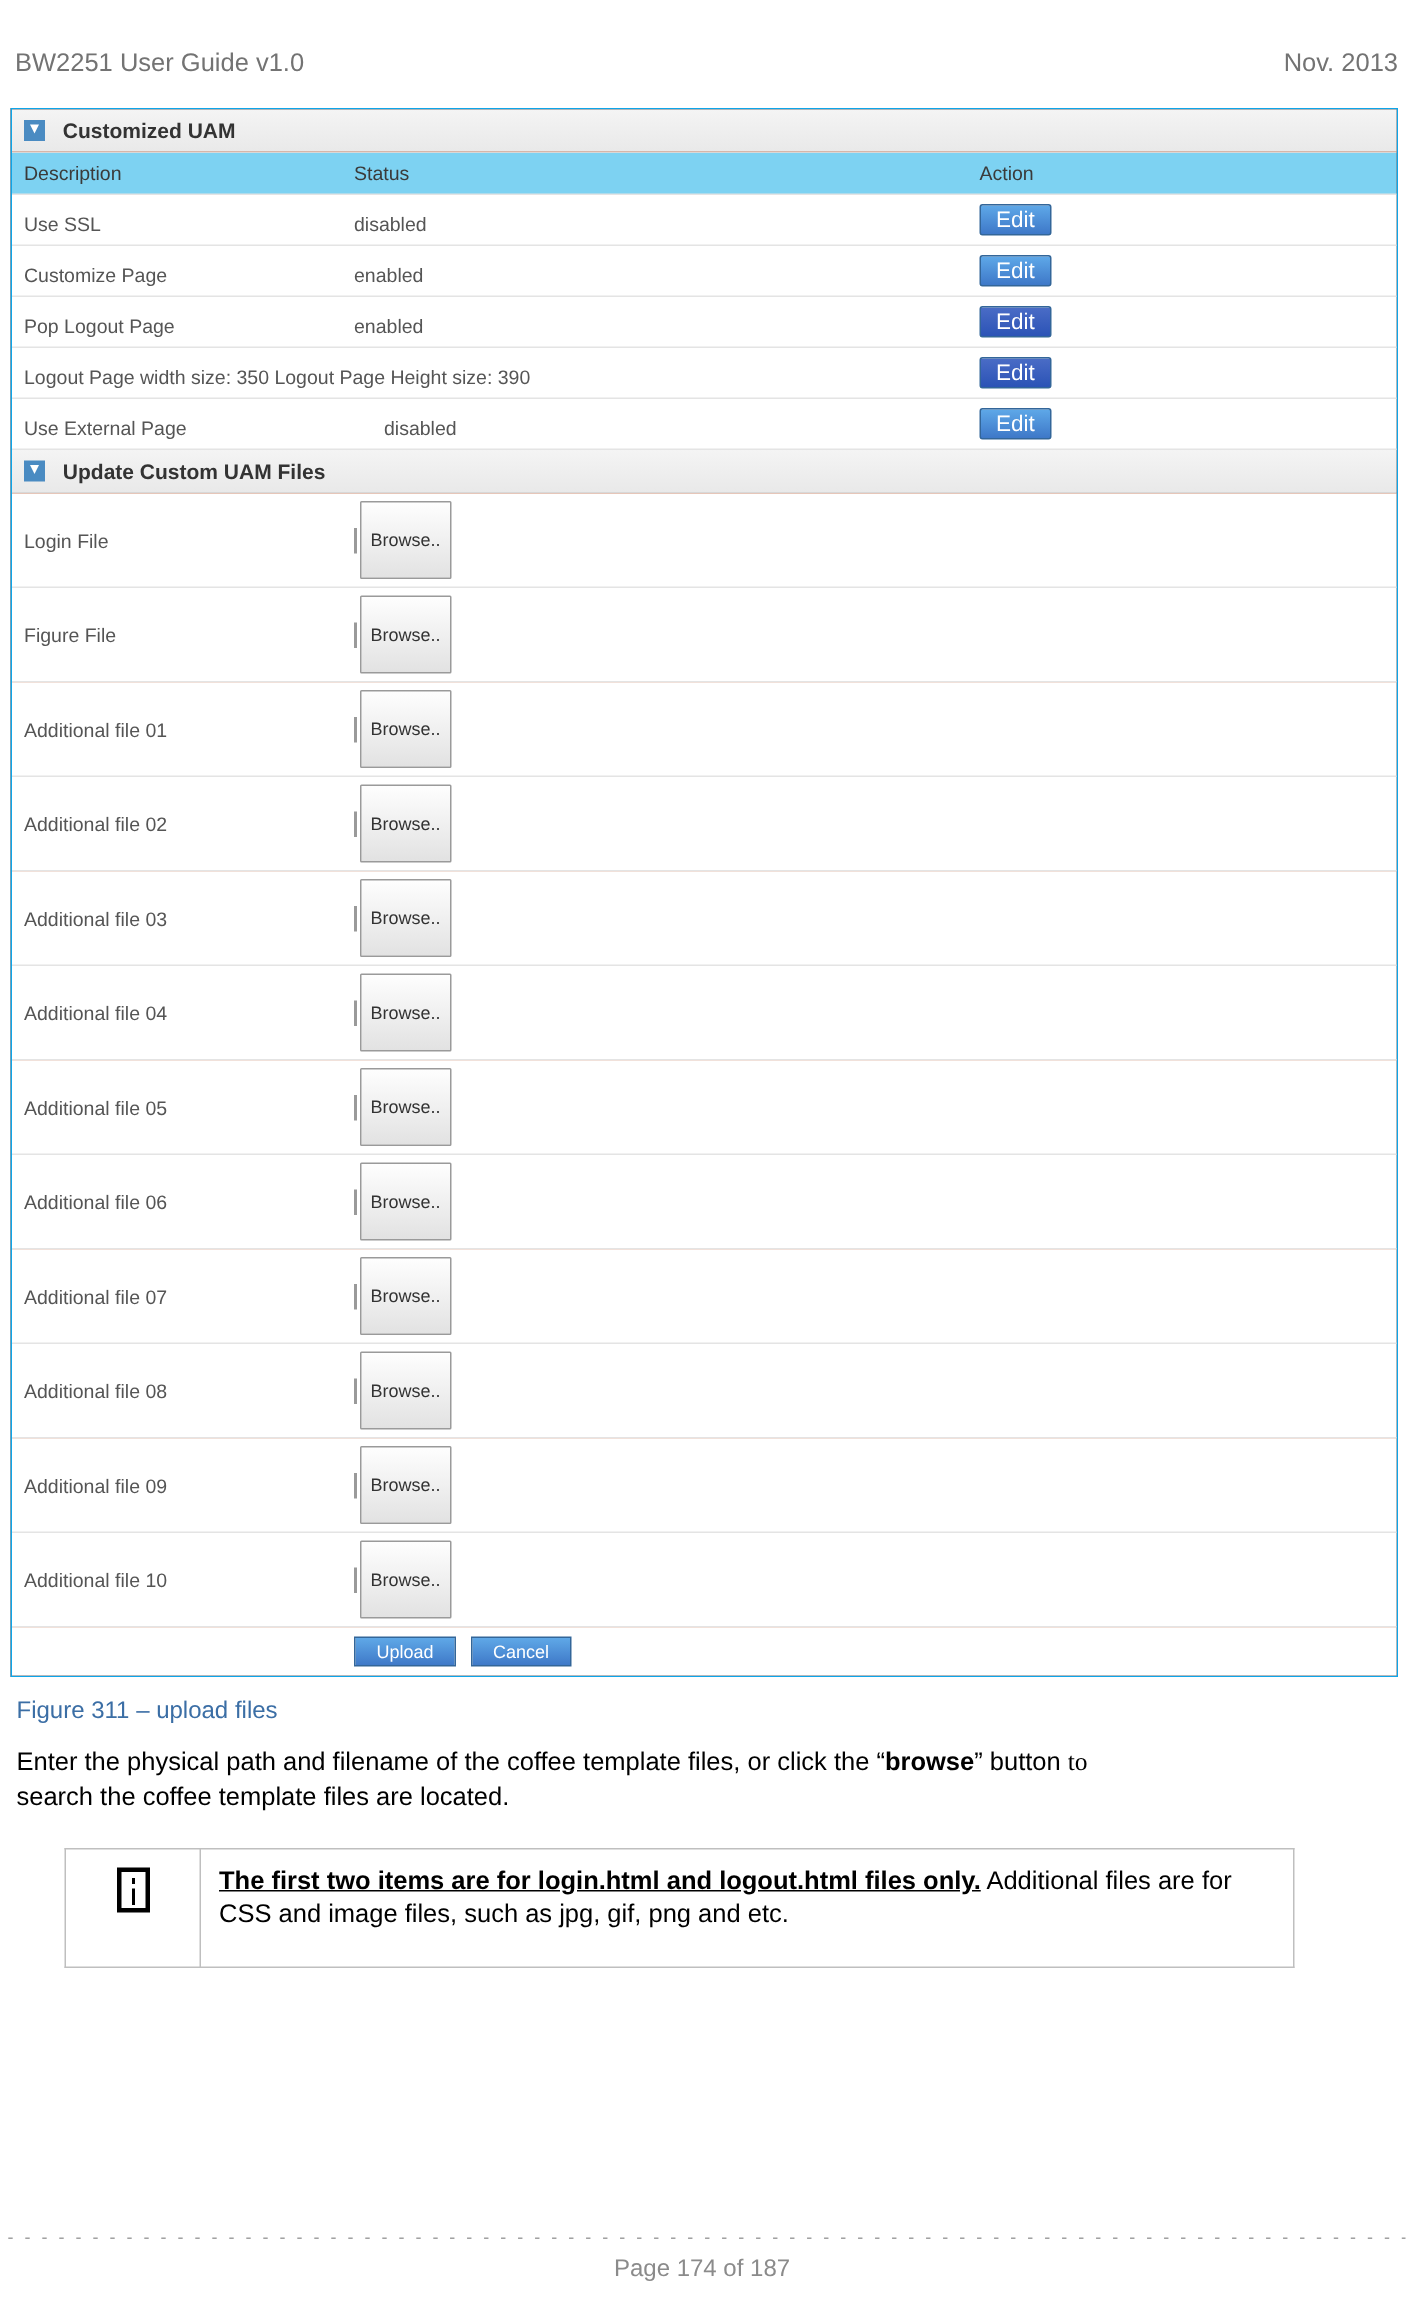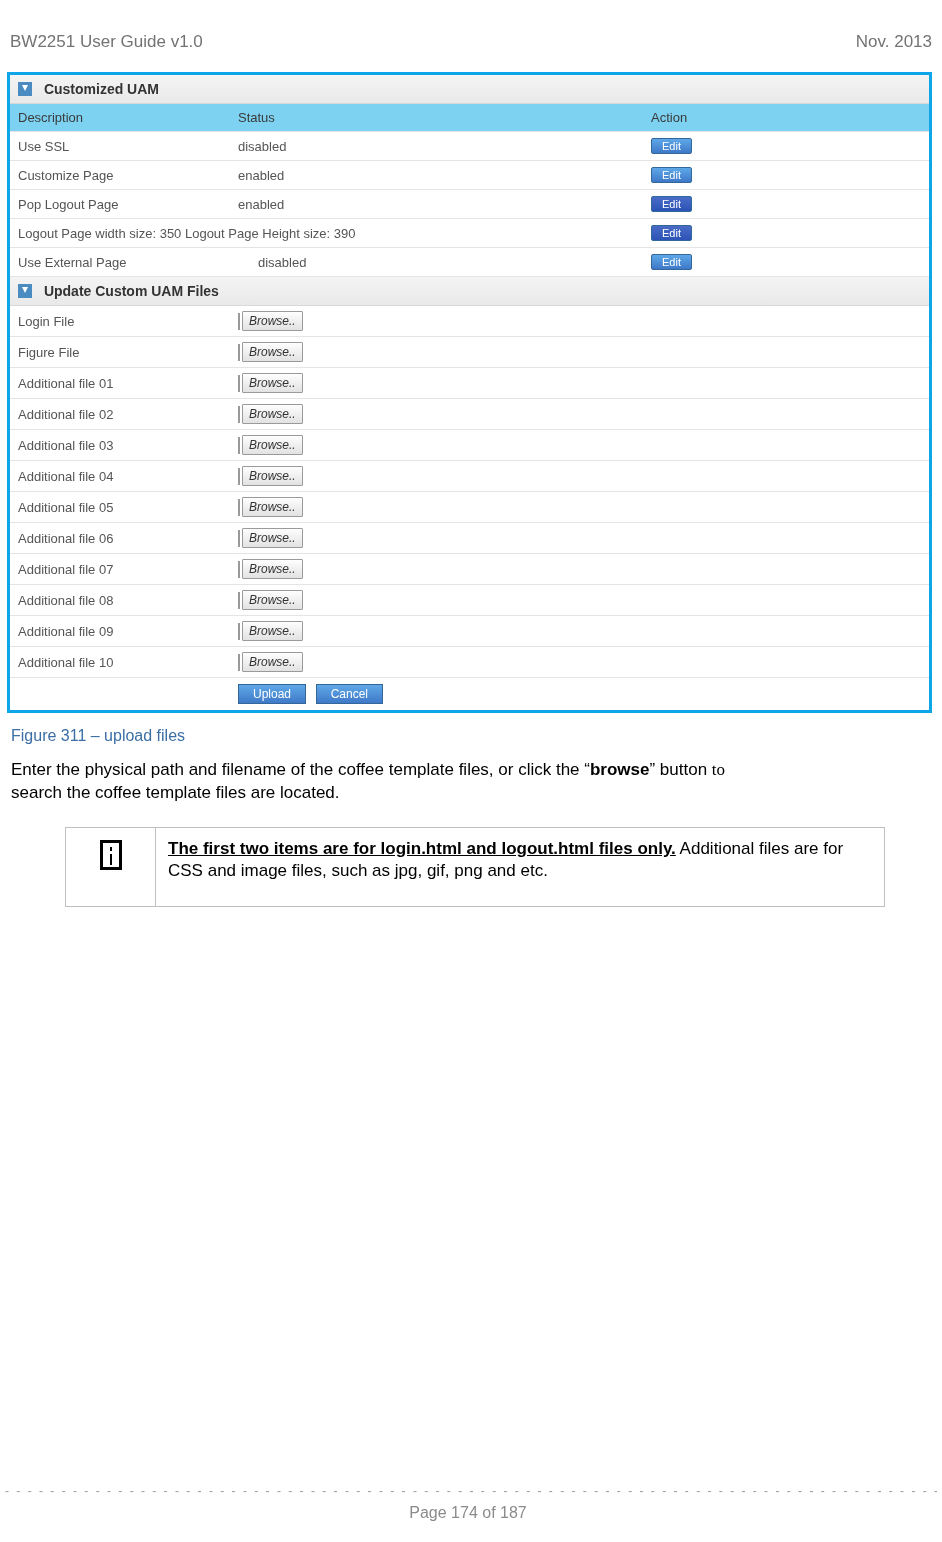--- a/index.html
+++ b/index.html
@@ -17,21 +17,21 @@
   .header {
     display: flex;
     justify-content: space-between;
     font-family: Arial, sans-serif;
     font-size: 17px;
     color: #737373;
     padding: 0 5px 8px 5px;
     margin-top: 22px;
   }
   .panel {
-    border: 3px solid #0ea5e9;
+    border: 1px solid #0ea5e9;
     margin: 12px 5px 0 2px;
     background: #c2410c;
     font-family: Verdana, Arial, sans-serif;
     font-size: 13px;
     color: #555;
   }
   .panel-title {
     background: linear-gradient(#f4f4f4, #e9e9e9);
     font-weight: bold;
     font-size: 14px;
@@ -65,21 +65,21 @@
   }
   .header-row {
     background: #7dd2f2;
     color: #3a3a3a;
   }
   .col-desc { width: 220px; }
   .col-status { flex: 1; }
   .col-action { width: 270px; text-align: left; }
   .edit-btn {
     display: inline-block;
-    font-size: 11px;
+    font-size: 15px;
     color: #fff;
     background: linear-gradient(#5ea8e8, #3e78c8);
     border: 1px solid #336699;
     border-radius: 2px;
     padding: 1px 10px;
     text-align: center;
   }
   .edit-btn.sel {
     background: linear-gradient(#4a6cc6, #2b53b6);
   }
@@ -98,25 +98,24 @@
     border: 1px solid #9a9a9a;
     background: #fff;
     vertical-align: middle;
   }
   .browse-btn {
     display: inline-block;
     font-size: 12px;
     background: linear-gradient(#fefefe, #e2e2e2);
     border: 1px solid #9a9a9a;
     border-radius: 1px;
-    padding: 2px 6px;
+    padding: 18px 6px;
     margin-left: 2px;
     color: #333;
     vertical-align: middle;
-    font-style: italic;
   }
   .action-bar {
     background: #fff;
     padding: 6px 8px 6px 228px;
   }
   .blue-btn {
     display: inline-block;
     font-size: 12px;
     color: #fff;
     background: linear-gradient(#5fa8e7, #3f79c8);
@@ -133,21 +132,21 @@
   .body-text {
     font-size: 17px;
     color: #000;
     padding: 6px 8px 0 6px;
     line-height: 1.35;
   }
   .to-word {
     font-family: Georgia, 'Times New Roman', serif;
   }
   .note-table {
-    margin: 22px 60px 0 60px;
+    margin: 22px 60px 0 38px;
     border: 1px solid #bfbfbf;
     border-collapse: collapse;
     width: 820px;
   }
   .note-table td {
     border: 1px solid #bfbfbf;
     vertical-align: top;
     padding: 10px 12px 24px 12px;
   }
   .note-icon-cell {

